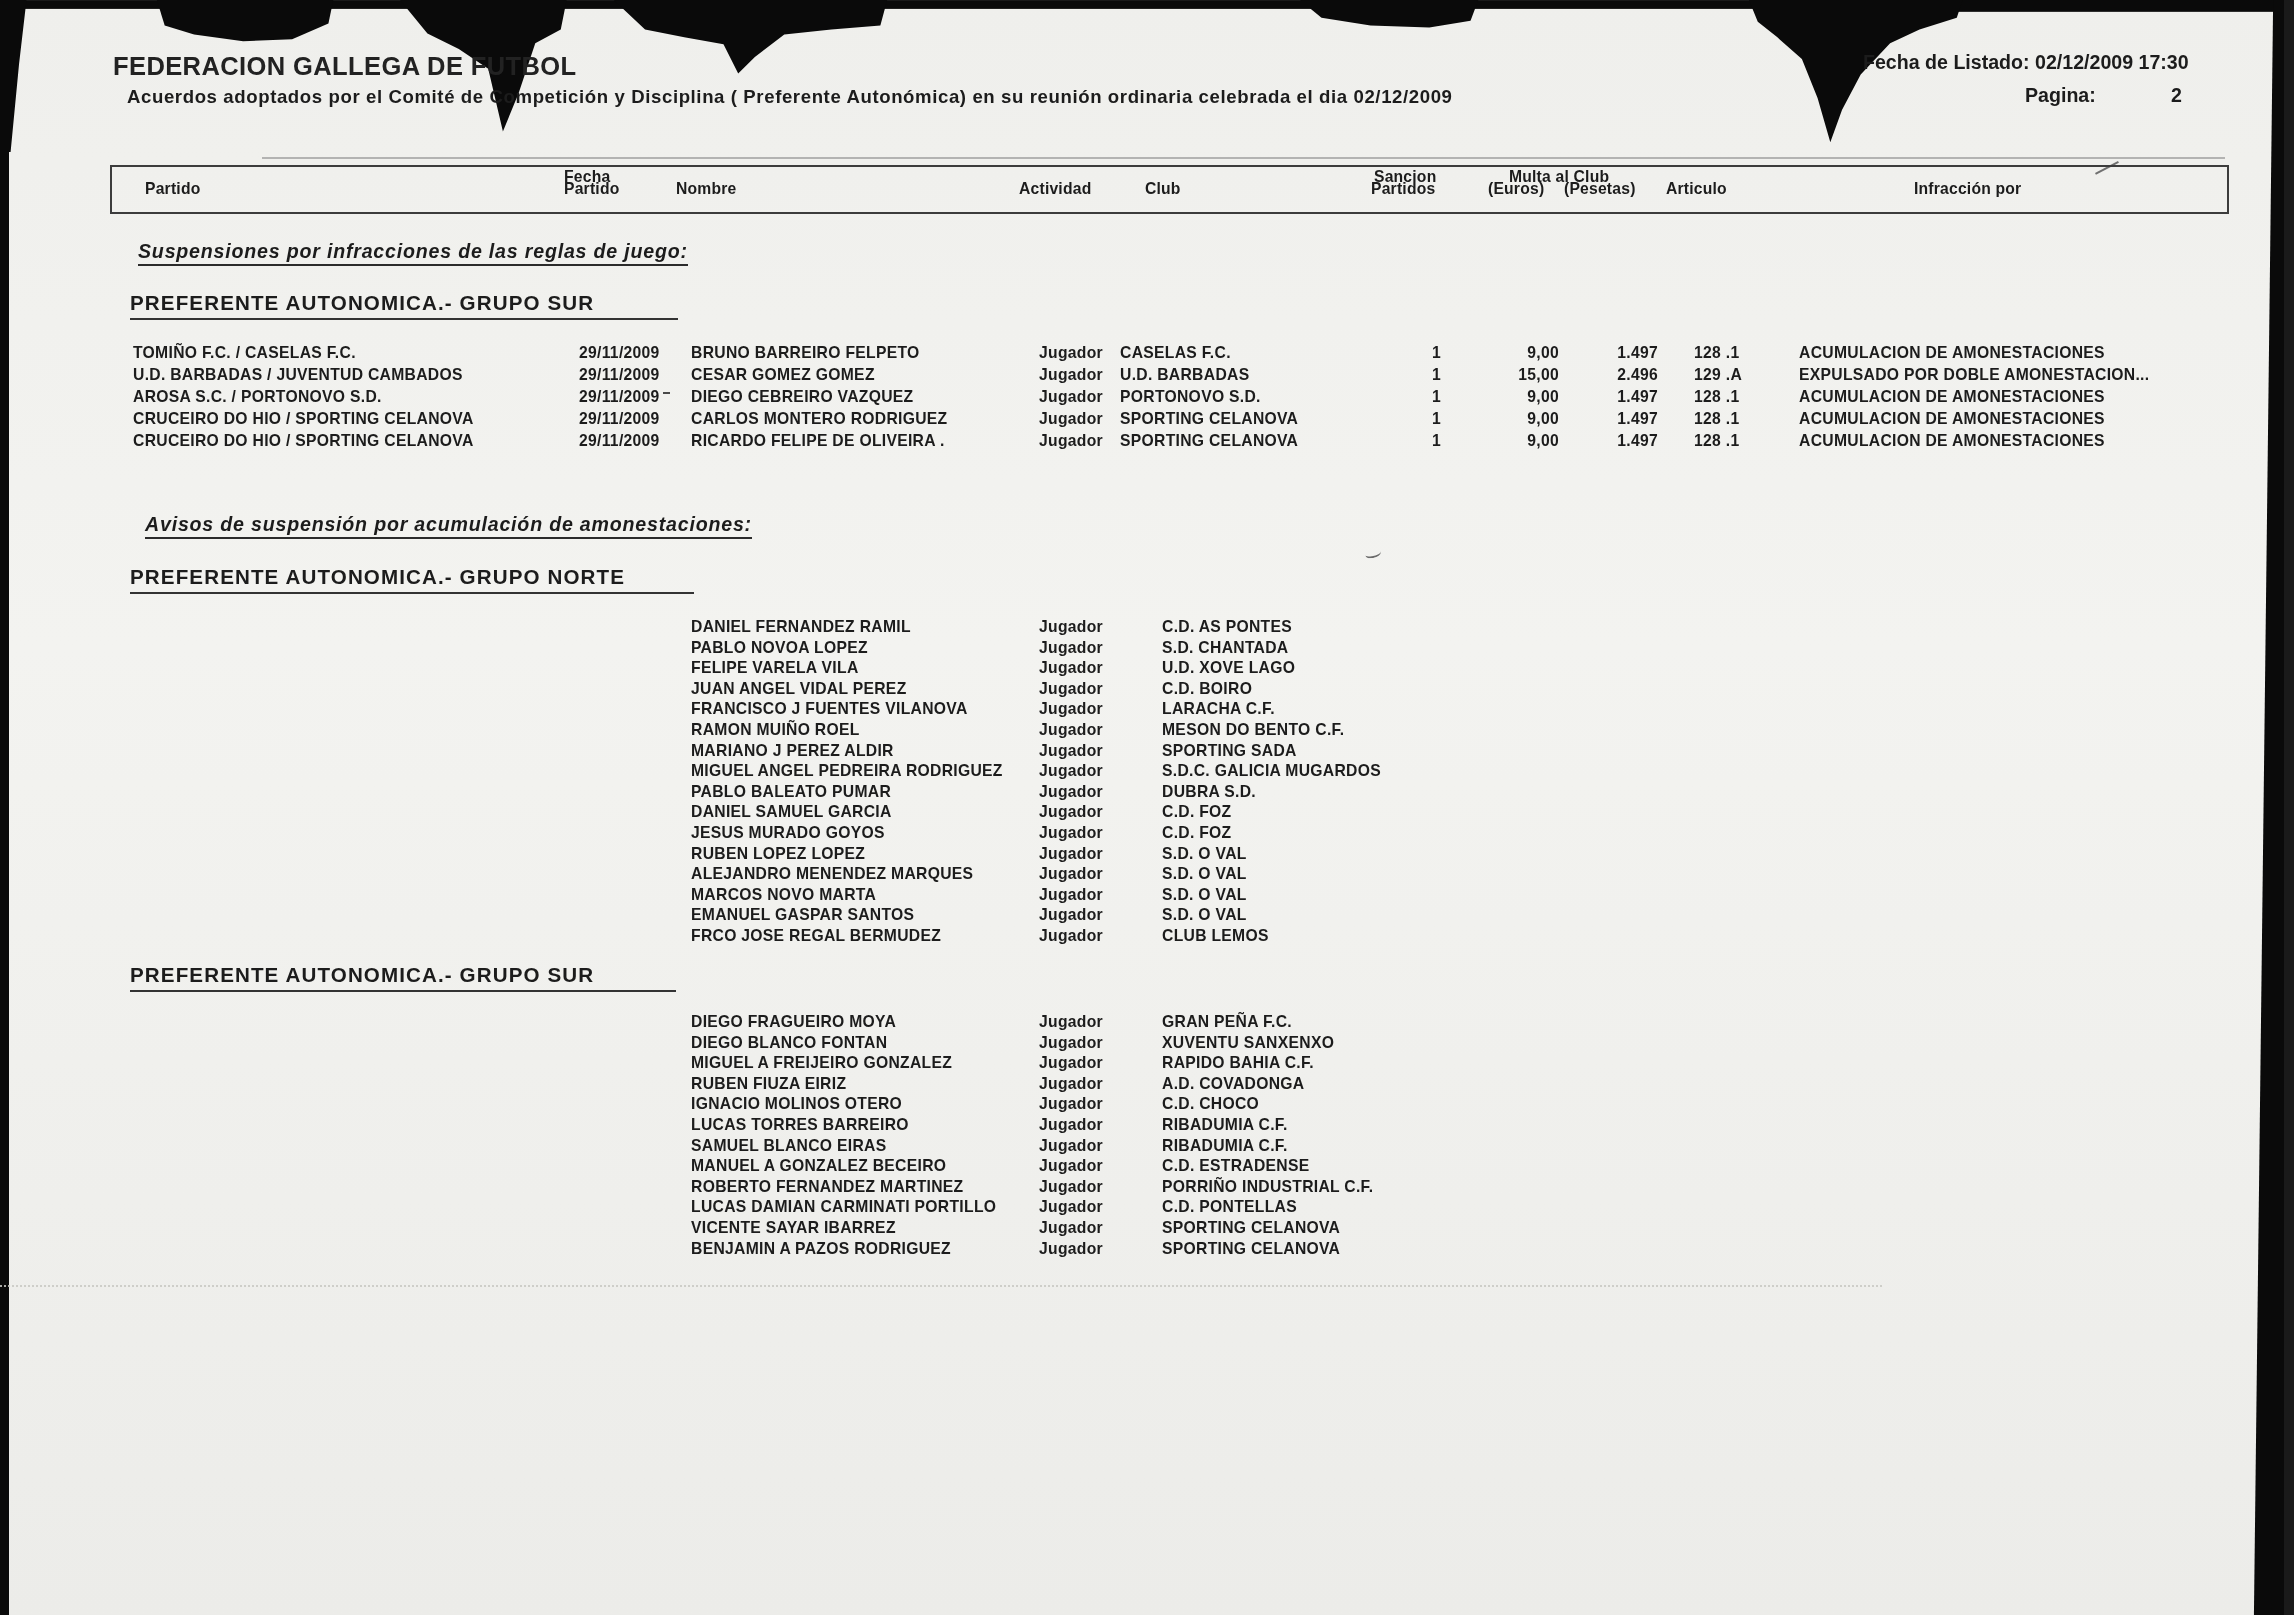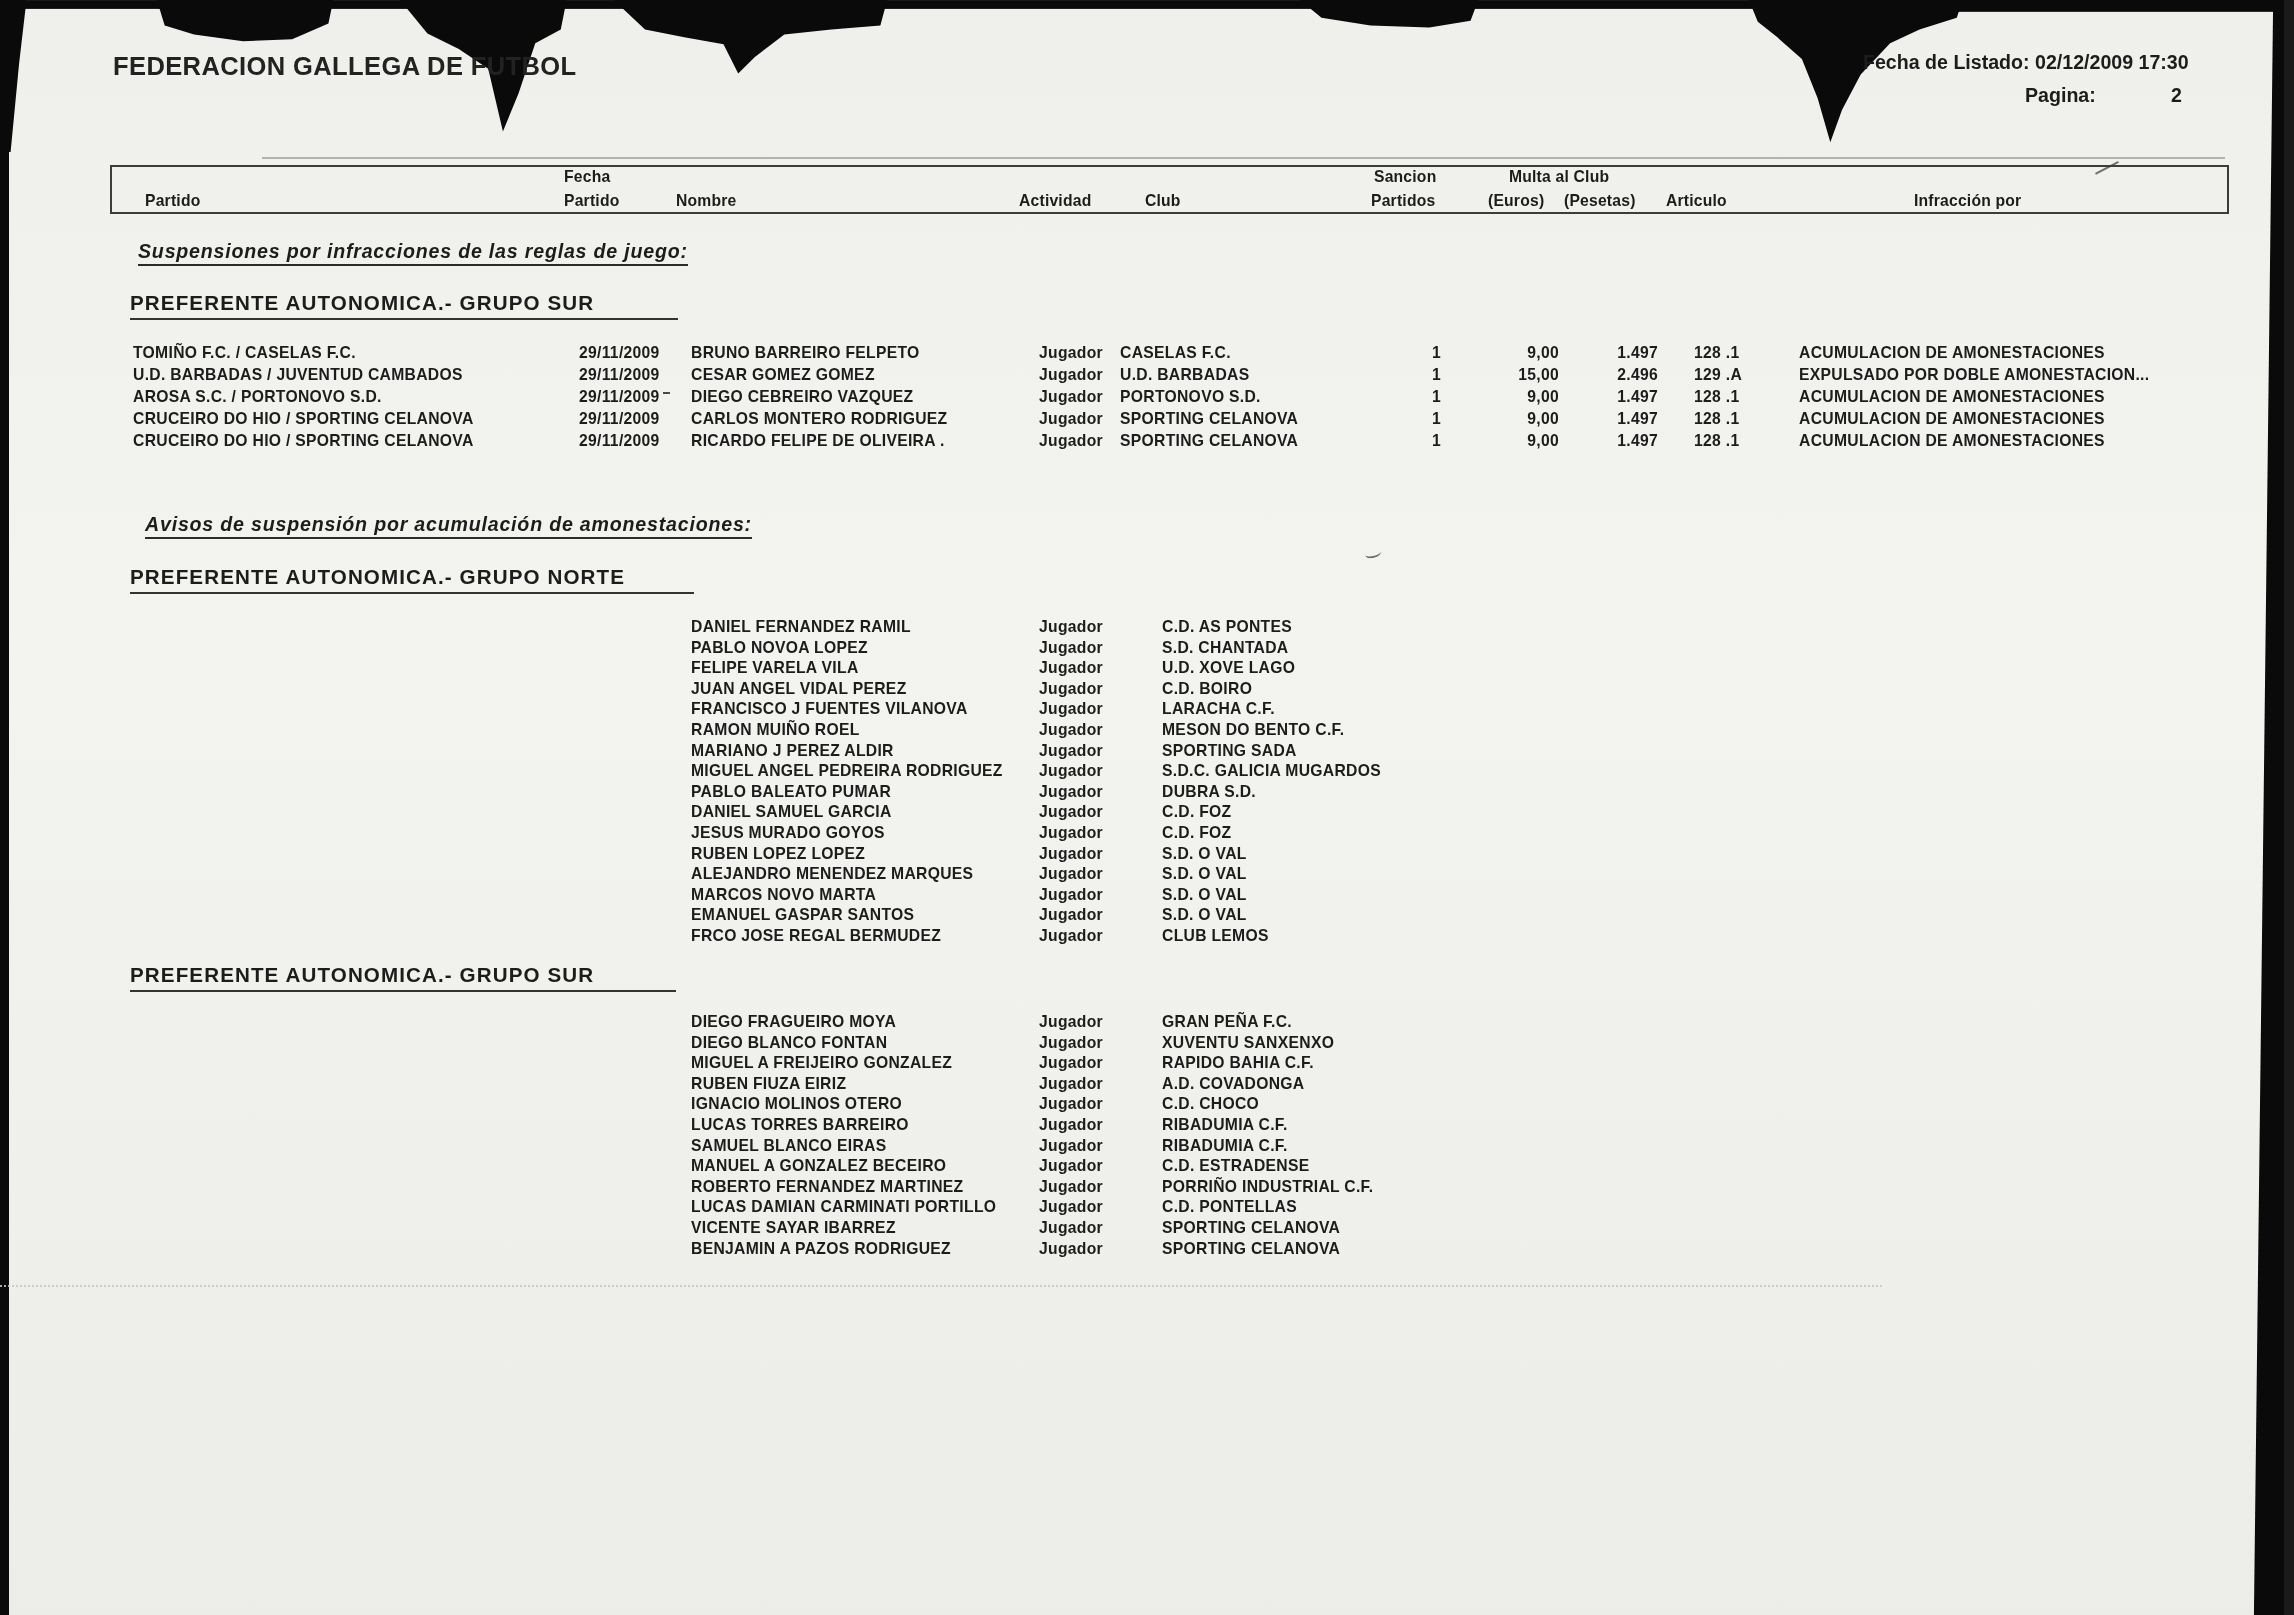--- a/index.html
+++ b/index.html
@@ -24,21 +24,21 @@
   
   .doc-title{left:113px;top:52px;font-size:25.5px;letter-spacing:0.4px;color:#222;}
   .doc-subtitle{left:127px;top:86px;font-size:18.6px;letter-spacing:0.6px;}
   .listado{left:1863px;top:51px;font-size:19.6px;}
   .pagina-label{left:2025px;top:84px;font-size:19.6px;}
   .pagina-value{left:2171px;top:84px;font-size:19.6px;}
   
   .thead-box{left:110px;top:165px;width:2115px;height:45px;border:2px solid #3c3c3c;}
   .thead-topline{left:262px;top:157px;width:1963px;border-top:2px solid #8a8a8a;opacity:.6;}
   .th{font-size:15.7px;letter-spacing:0.2px;}
-  .th1{top:168px;} .th2{top:192px;}
+  .th1{top:168px;} .th2{top:180px;}
   
   .sec-heading{font-size:19.6px;font-style:italic;letter-spacing:0.8px;border-bottom:2.9px solid #2b2b2b;padding-bottom:1px;}
   .grp-heading{font-size:20.6px;letter-spacing:1.1px;border-bottom:2px solid #333;padding-bottom:2.9px;}
   
   .rows{position:absolute;left:0;width:2295px;padding-left:20px;}
   .row{position:relative;height:22px;}
   .row-a{position:relative;height:20.6px;}
   .cell{position:absolute;top:0;font-size:15.7px;line-height:20.6px;letter-spacing:0.3px;white-space:nowrap;}
   .c-partido{left:113px;} .c-fecha{left:559px;} .c-nombre{left:671px;}
   .c-activ{left:1019px;} .c-club{left:1100px;}
@@ -66,20 +66,21 @@
   </svg>
   <div class="edge-left"></div>
   <div class="edge-left-top"></div>
   <div class="edge-right"></div>
   <div class="faint-line"></div>
   <div class="pen-slash"></div>
   <div class="squiggle"></div>
   <div class="tiny-dash"></div>
 
   <div class="abs doc-title">FEDERACION GALLEGA DE FUTBOL</div>
+  <div class="abs doc-subtitle">Acuerdos adoptados por el Comité de Competición y Disciplina ( Preferente Autonómica) en su reunión ordinaria celebrada el dia 02/12/2009</div>
   <div class="abs listado"><span>Fecha de Listado:</span> <span>02/12/2009 17:30</span></div>
   <div class="abs pagina-label">Pagina:</div>
   <div class="abs pagina-value">2</div>
 
   <div class="abs thead-topline"></div>
   <div class="abs thead-box"></div>
   <div class="abs th th2" style="left:145px">Partido</div>
   <div class="abs th th1" style="left:564px">Fecha</div>
   <div class="abs th th2" style="left:564px">Partido</div>
   <div class="abs th th2" style="left:676px">Nombre</div>

